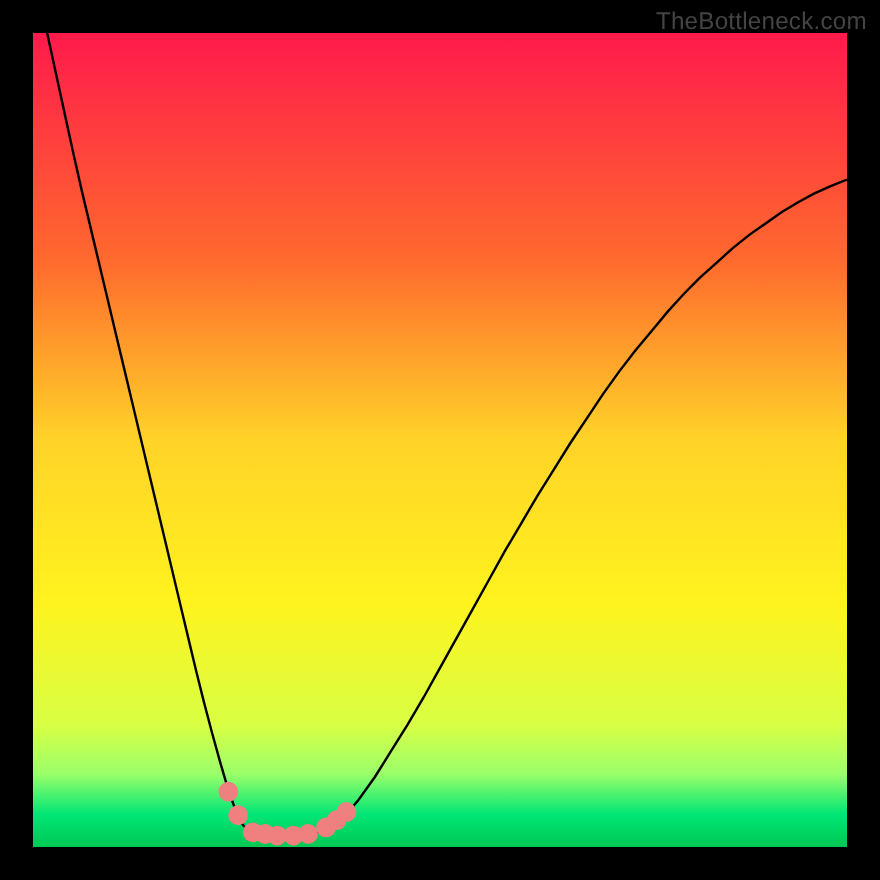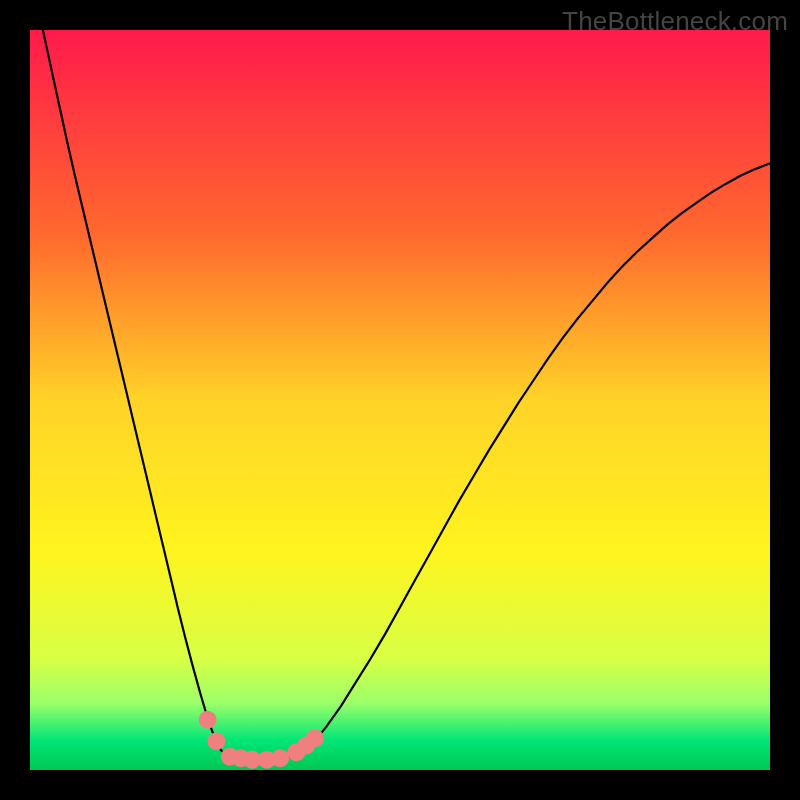--- a/index.html
+++ b/index.html
@@ -22,21 +22,21 @@
     left: 30px;
     top: 30px;
     width: 740px;
     height: 740px;
   }
   .watermark {
     position: absolute;
     top: 6px;
     right: 12px;
     color: #444;
-    font-size: 26px;
+    font-size: 22px;
     font-weight: 500;
     letter-spacing: 0.2px;
     user-select: none;
   }
 </style>
 </head>
 <body>
 
 <div class="frame">
   <div class="watermark">TheBottleneck.com</div>

